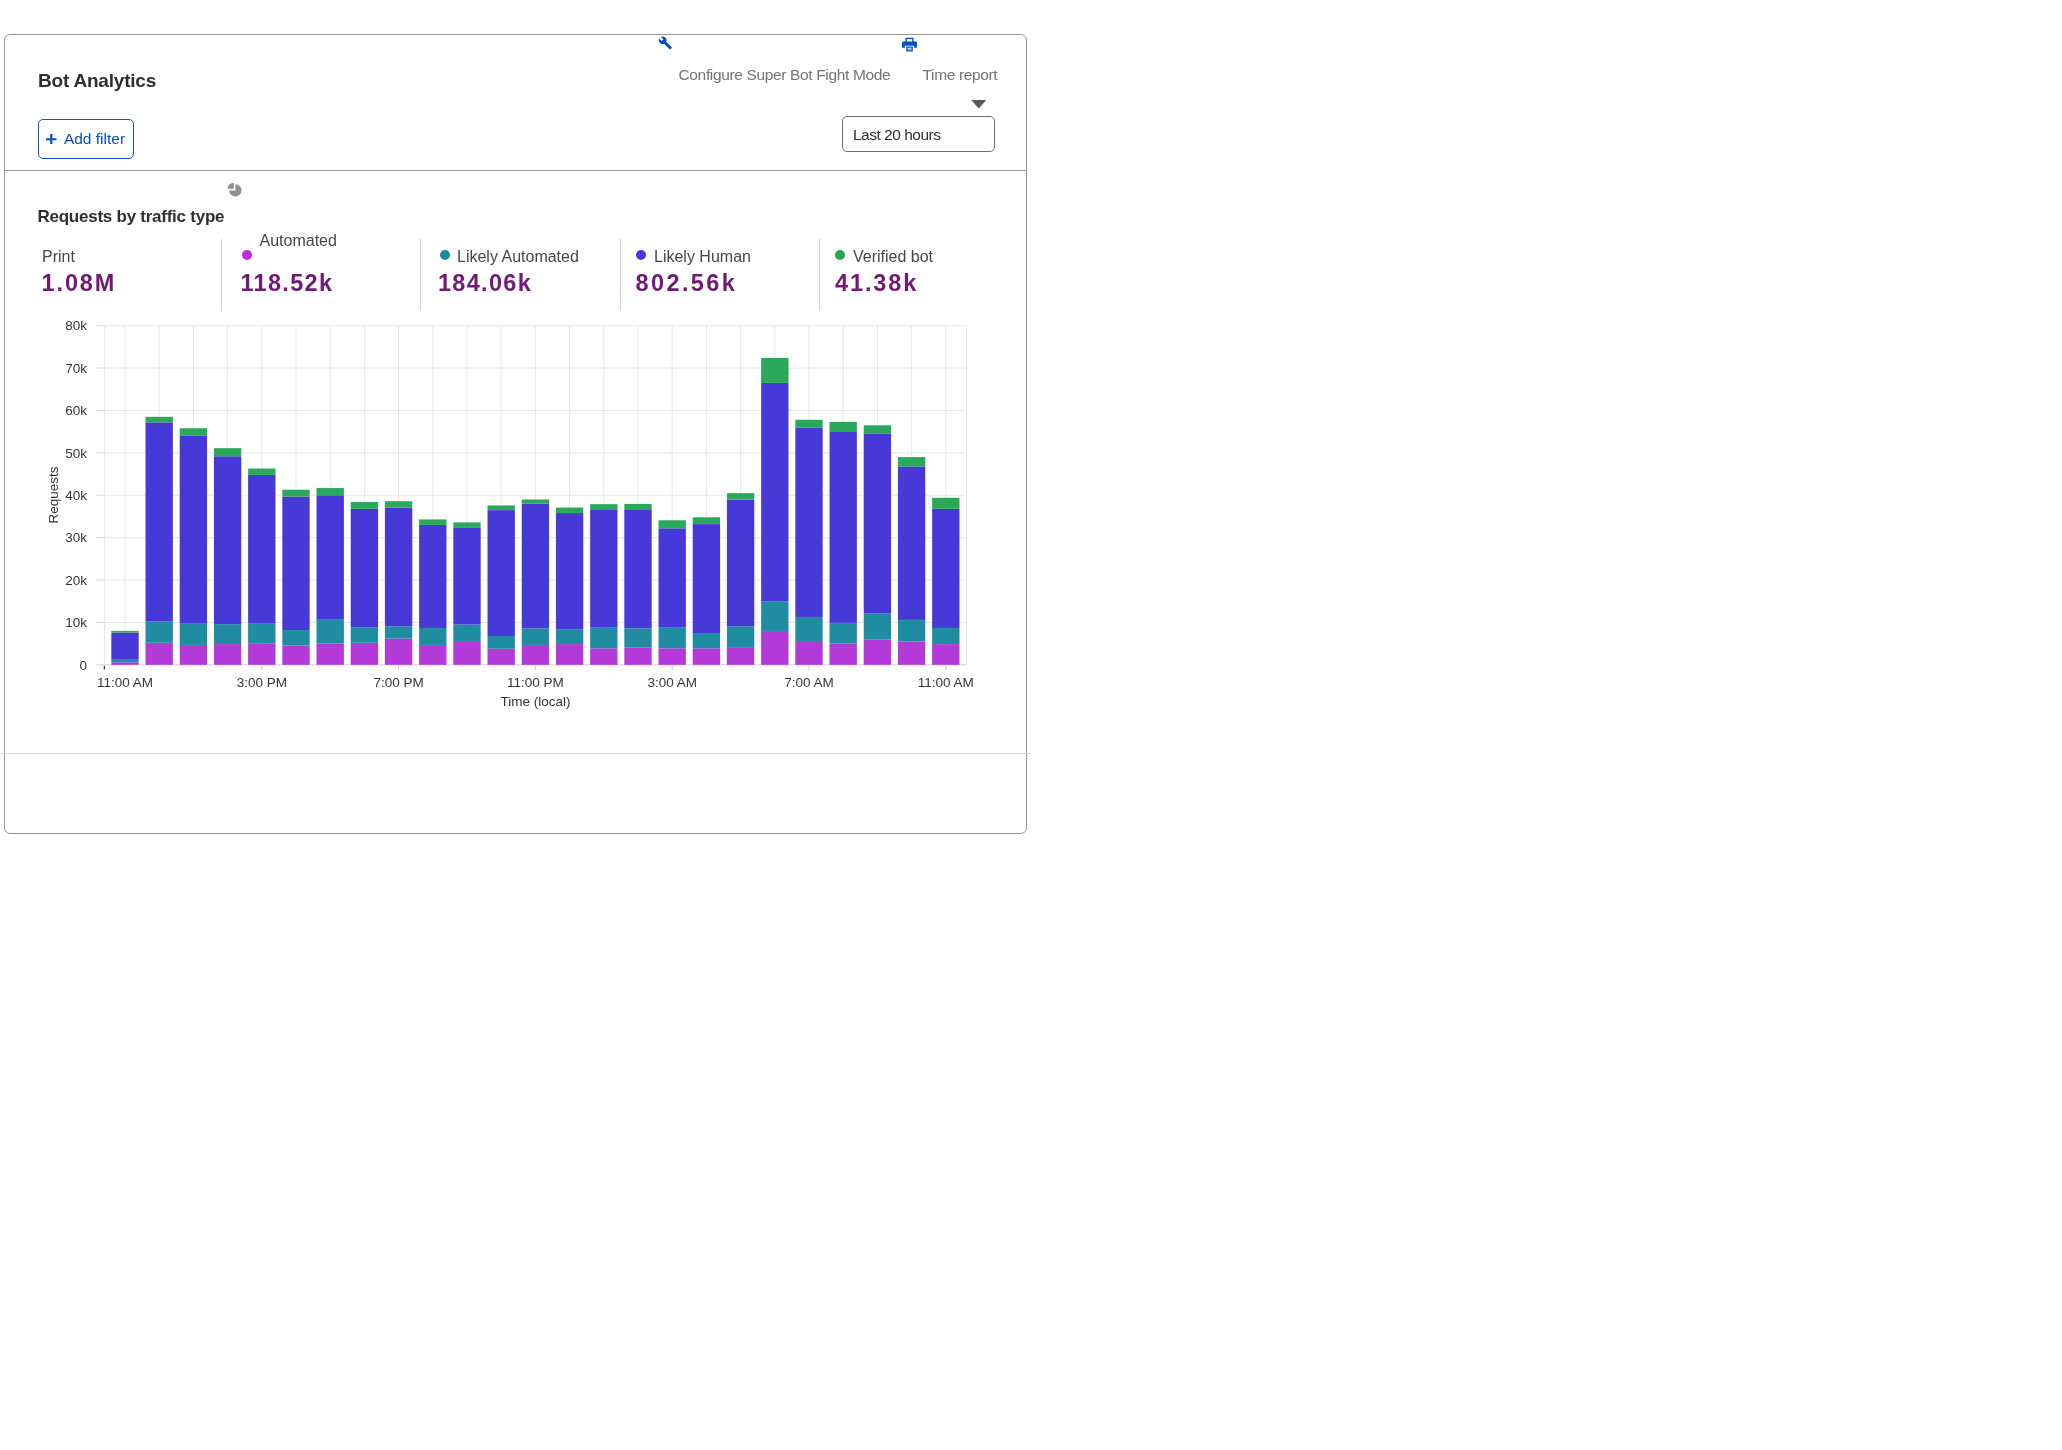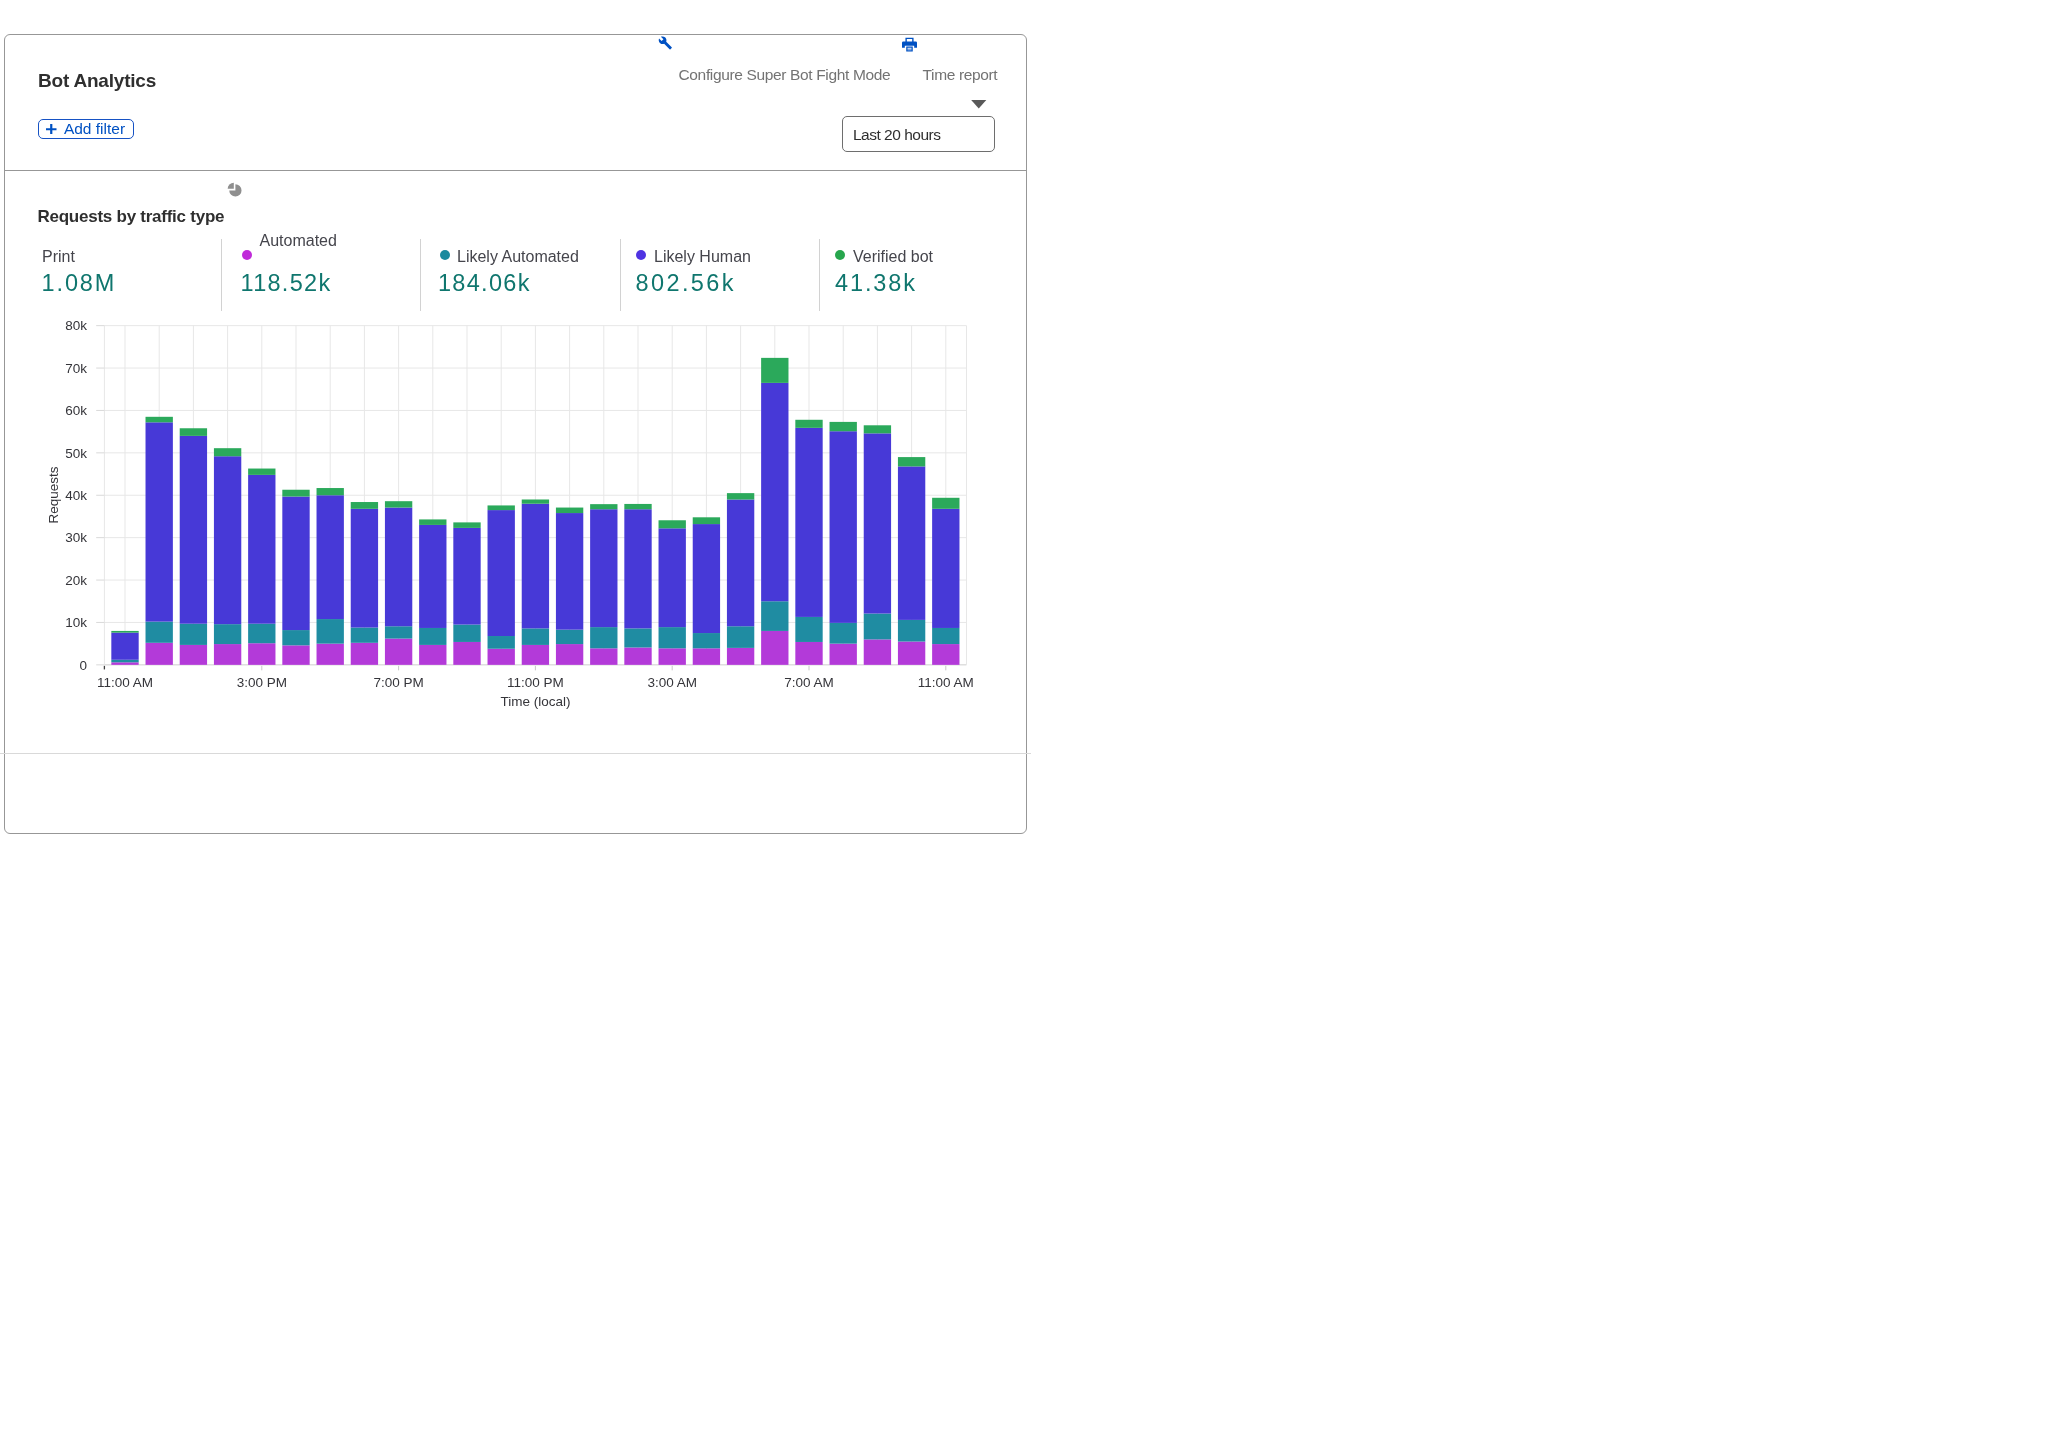--- a/index.html
+++ b/index.html
@@ -1,40 +1,40 @@
 <!DOCTYPE html>
 <html><head>
 <meta charset="utf-8">
 <style>
 * { margin:0; padding:0; box-sizing:border-box; }
 html,body { width:1031px; height:725px; background:#fff; font-family:"Liberation Sans",sans-serif; }
 .abs { position:absolute;margin-top:30px; }
 .lbl { font-size:16px; color:#45454c; }
-.val { font-size:23.5px; font-weight:400; color:#0f766e; letter-spacing:1.4px; }
+.val { font-size:23.5px; font-weight:700; color:#701a75; letter-spacing:1.4px; }
 .dot { width:10px; height:10px; border-radius:50%; }
 .lnk { font-size:15.5px; letter-spacing:-0.35px; color:#737373; text-decoration:none; }
 .dvd { width:1px; height:72px; background:#d2d2d2; top:209px; }
 </style>
 </head>
 <body>
 <div class="abs" style="left:4px;top:3.5px;width:1023px;height:800px;border:1px solid #979797;border-radius:6px"></div>
 <div class="abs" style="left:5px;top:140px;width:1021px;height:1px;background:#979797"></div>
 
 <div class="abs" style="left:38px;top:39.5px;font-size:19px;font-weight:700;color:#2f2f2f;letter-spacing:-0.2px">Bot Analytics</div>
 
 <svg width="14.5" height="16" viewBox="0 0 24 24" style="position:absolute;left:657.7px;top:34.9px">
     <path fill="#0051c3" d="M22.7 19.1l-9.1-9.1c.9-2.3.4-5-1.5-6.9C10.1 1.1 7.2.6 4.8 1.6L9 5.8 6 8.8 1.7 4.6c-1 2.4-.6 5.3 1.5 7.3 1.9 1.9 4.6 2.4 6.9 1.5l9.1 9.1c.4.4 1 .4 1.4 0l2.1-2.1c.4-.4.4-1 0-1.3z"></path>
   </svg>
 <a class="abs lnk" style="left:678.5px;top:36px">Configure Super Bot Fight Mode</a>
 <svg width="15" height="15" viewBox="0 0 24 24" style="position:absolute;left:901.5px;top:37.3px">
     <path fill="#0051c3" d="M18.5 7H22a2 2 0 0 1 2 2v8h-4.5v-3h-15v3H0V9a2 2 0 0 1 2-2h3.5V1h13v6zm-2.2 0V3.2H7.7V7h8.6zM6.8 15.2h10.4V23H6.8v-7.8zm1.9 2.1v1.3h6.6v-1.3H8.7zm0 2.6v1.3h6.6v-1.3H8.7z"></path>
   </svg>
 <a class="abs lnk" style="left:922.5px;top:36px">Time report</a>
 
-<div class="abs" style="left:37.5px;top:89px;width:96.5px;height:20px;border:1.5px solid #1652c4;border-radius:5px;color:#0051c3;font-size:15.5px;display:flex;align-items:center;justify-content:center">
+<div class="abs" style="left:37.5px;top:89px;width:96.5px;height:40px;border:1.5px solid #1652c4;border-radius:5px;color:#0051c3;font-size:15.5px;display:flex;align-items:center;justify-content:center">
     <svg width="10.5" height="10.5" viewBox="0 0 11 11" style="margin-right:7px">
       <path fill="#0051c3" d="M4.35 0h2.3v4.35H11v2.3H6.65V11h-2.3V6.65H0v-2.3h4.35z"></path>
     </svg>
     <span>Add filter</span>
   </div>
 
 <div class="abs" style="left:841.5px;top:85.5px;width:153px;height:36px;border:1px solid #6e6e6e;border-radius:5px"></div>
 <div class="abs" style="left:853px;top:96px;font-size:15.5px;letter-spacing:-0.5px;color:#2f2f2f">Last 20 hours</div>
 <svg width="15.5" height="8.5" viewBox="0 0 16 9" style="position:absolute;left:971px;top:100px">
     <path fill="#595959" d="M0 0h16L8 9z"></path>

